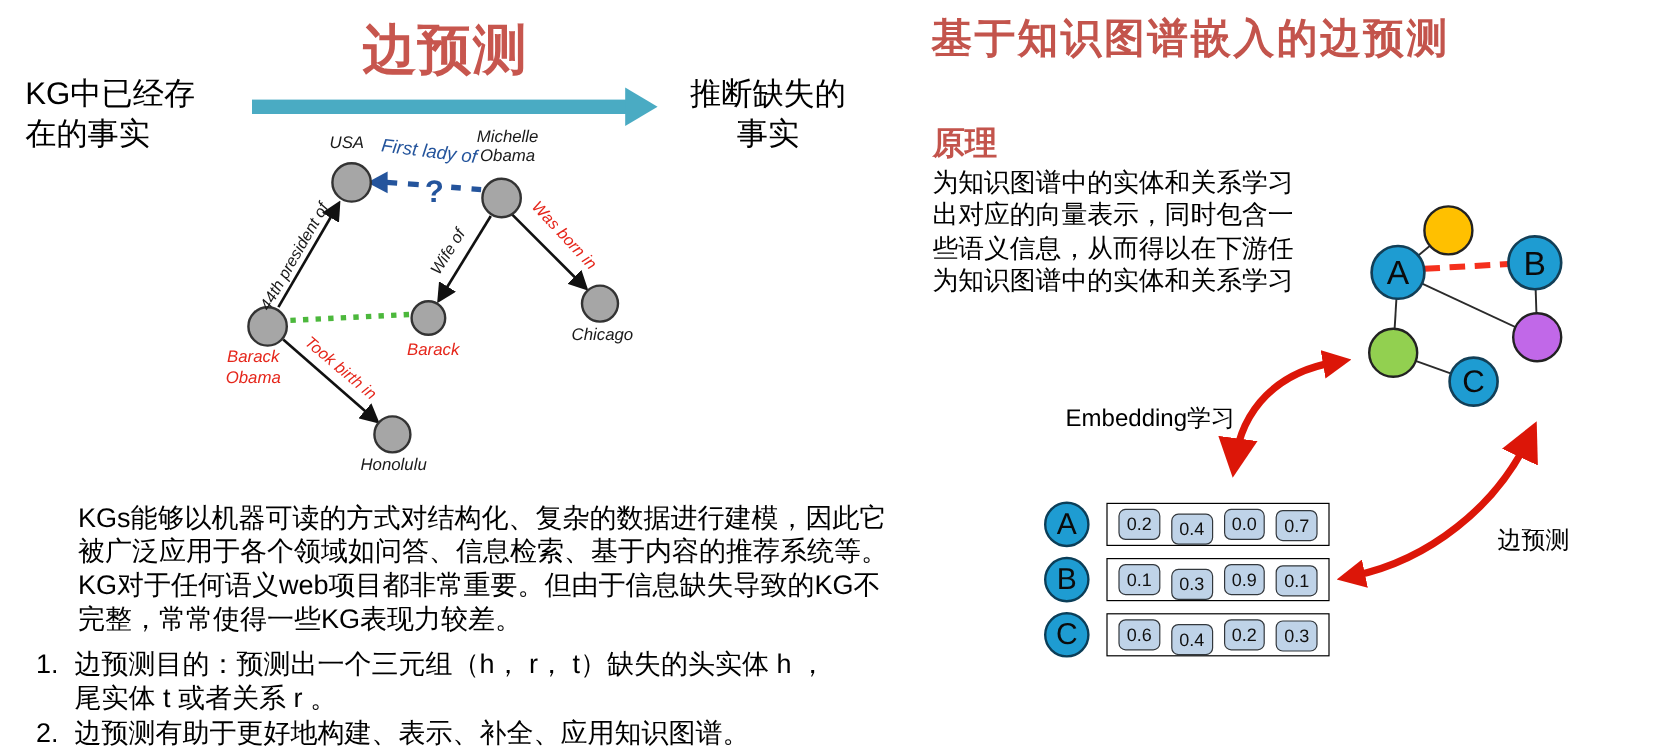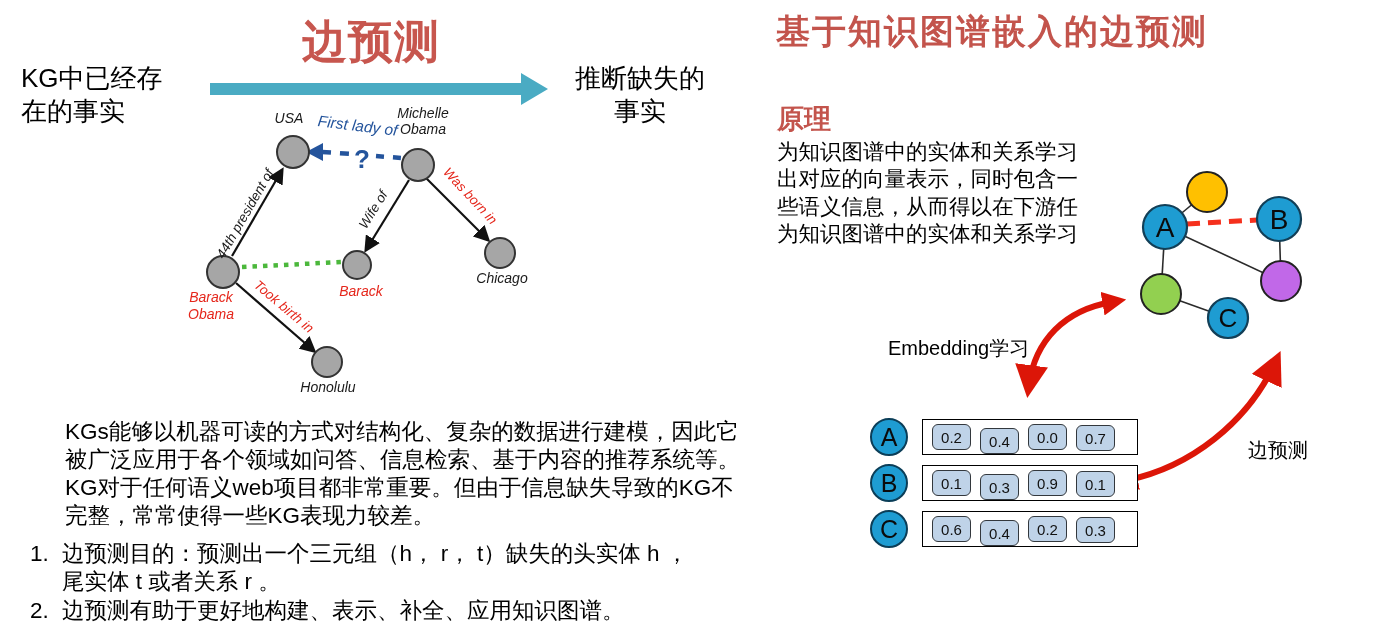--- a/index.html
+++ b/index.html
@@ -30,21 +30,21 @@
   .embed-label{left:888px;top:335px;font-size:20px;color:#000;}
   .pred-label{left:1248px;top:437px;font-size:20px;color:#000;}
   
   .matrix{left:870px;top:418px;}
   .mrow{display:flex;align-items:center;margin-bottom:8px;}
   .mcircle{
     width:34px;height:34px;border-radius:50%;background:#1E9CD2;border:2.5px solid #0B3E58;
     display:flex;align-items:center;justify-content:center;font-size:25px;color:#0b0b0b;flex:0 0 34px;
   }
   .mbox{
-    margin-left:14px;width:216px;height:36px;background:#fff;border:1.6px solid #000;
+    margin-left:14px;width:186px;height:36px;background:#fff;border:1.6px solid #000;
     display:flex;align-items:center;gap:9px;padding:0 9px;box-sizing:border-box;
   }
   .mcell{
     width:37px;height:24px;background:#BFD3E8;border:1.5px solid #33383d;border-radius:6px;
     display:flex;align-items:center;justify-content:center;font-size:15px;color:#111;
   }
   .mcell:nth-child(2){transform:translateY(4px);}
   .mcell:nth-child(4){transform:translateY(1px);text-align:center;}
   
   text{font-family:"Liberation Sans","DejaVu Sans",sans-serif;}

